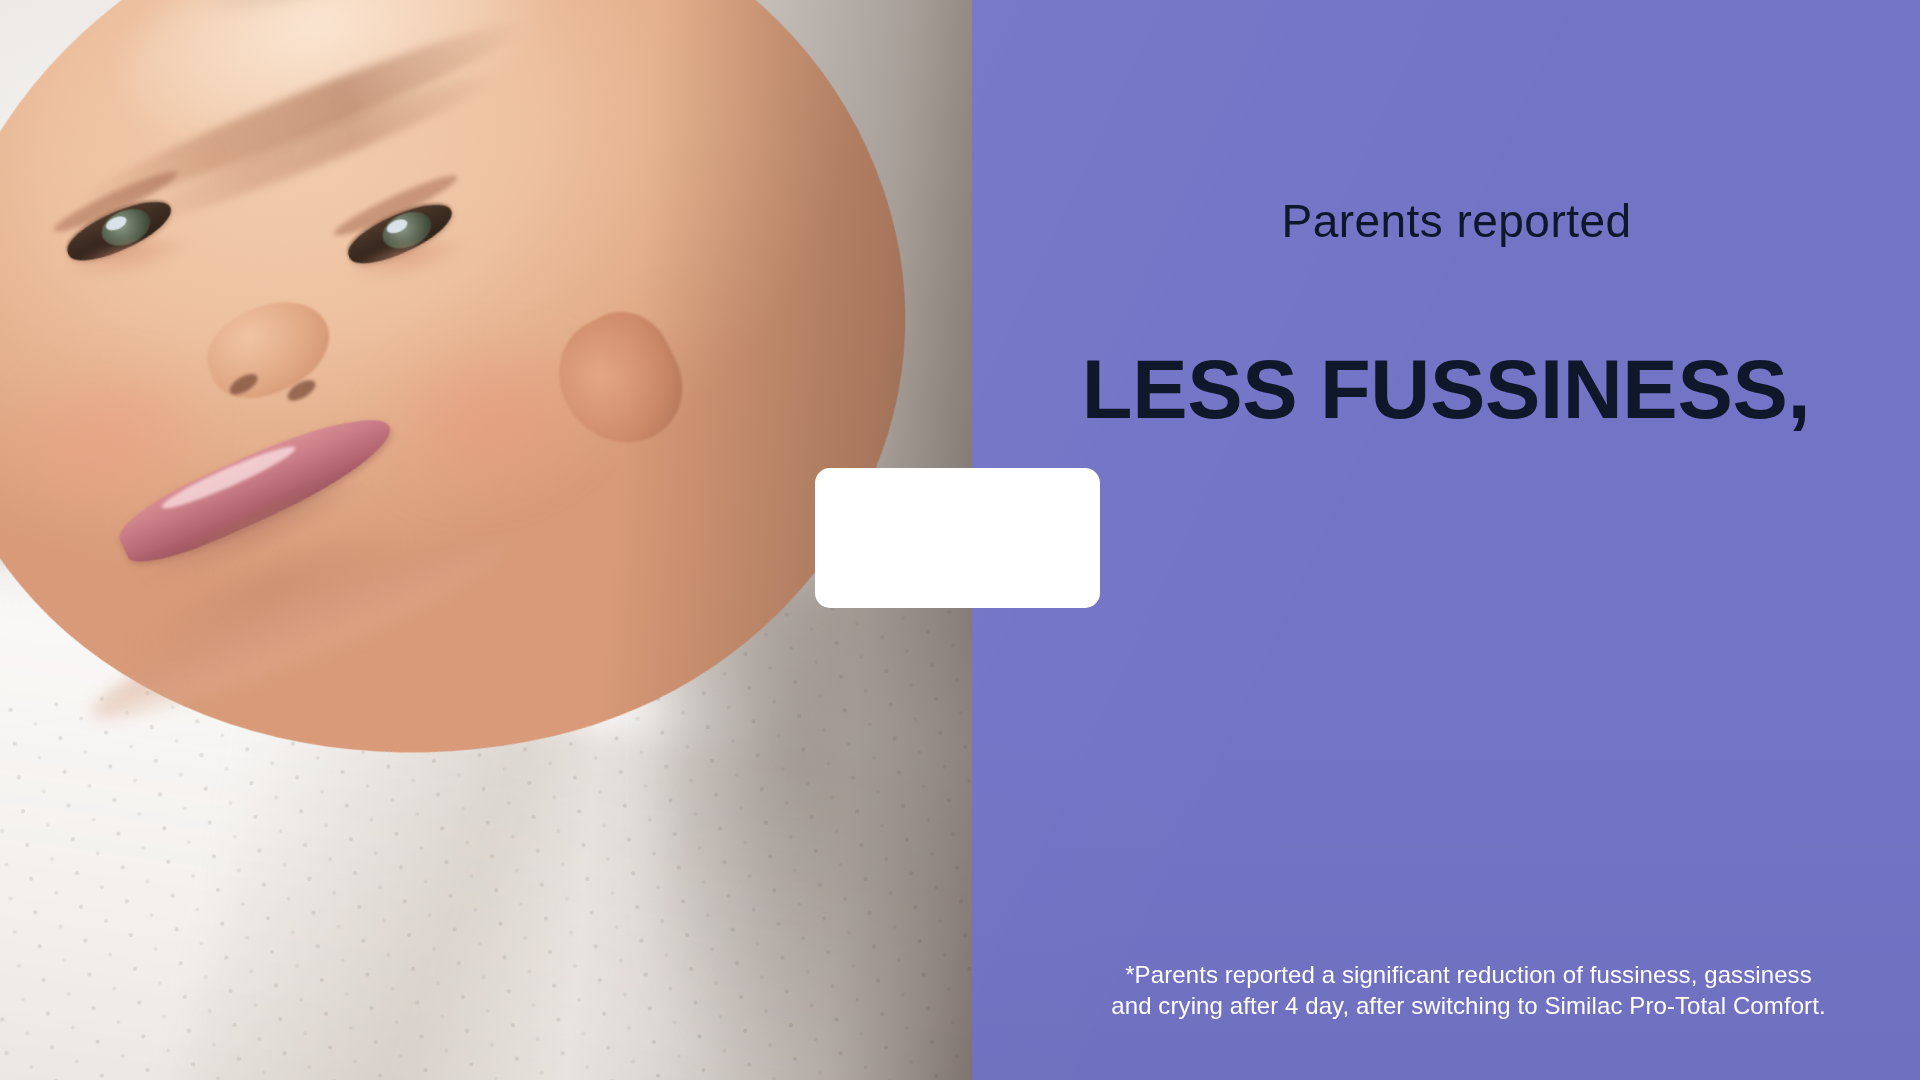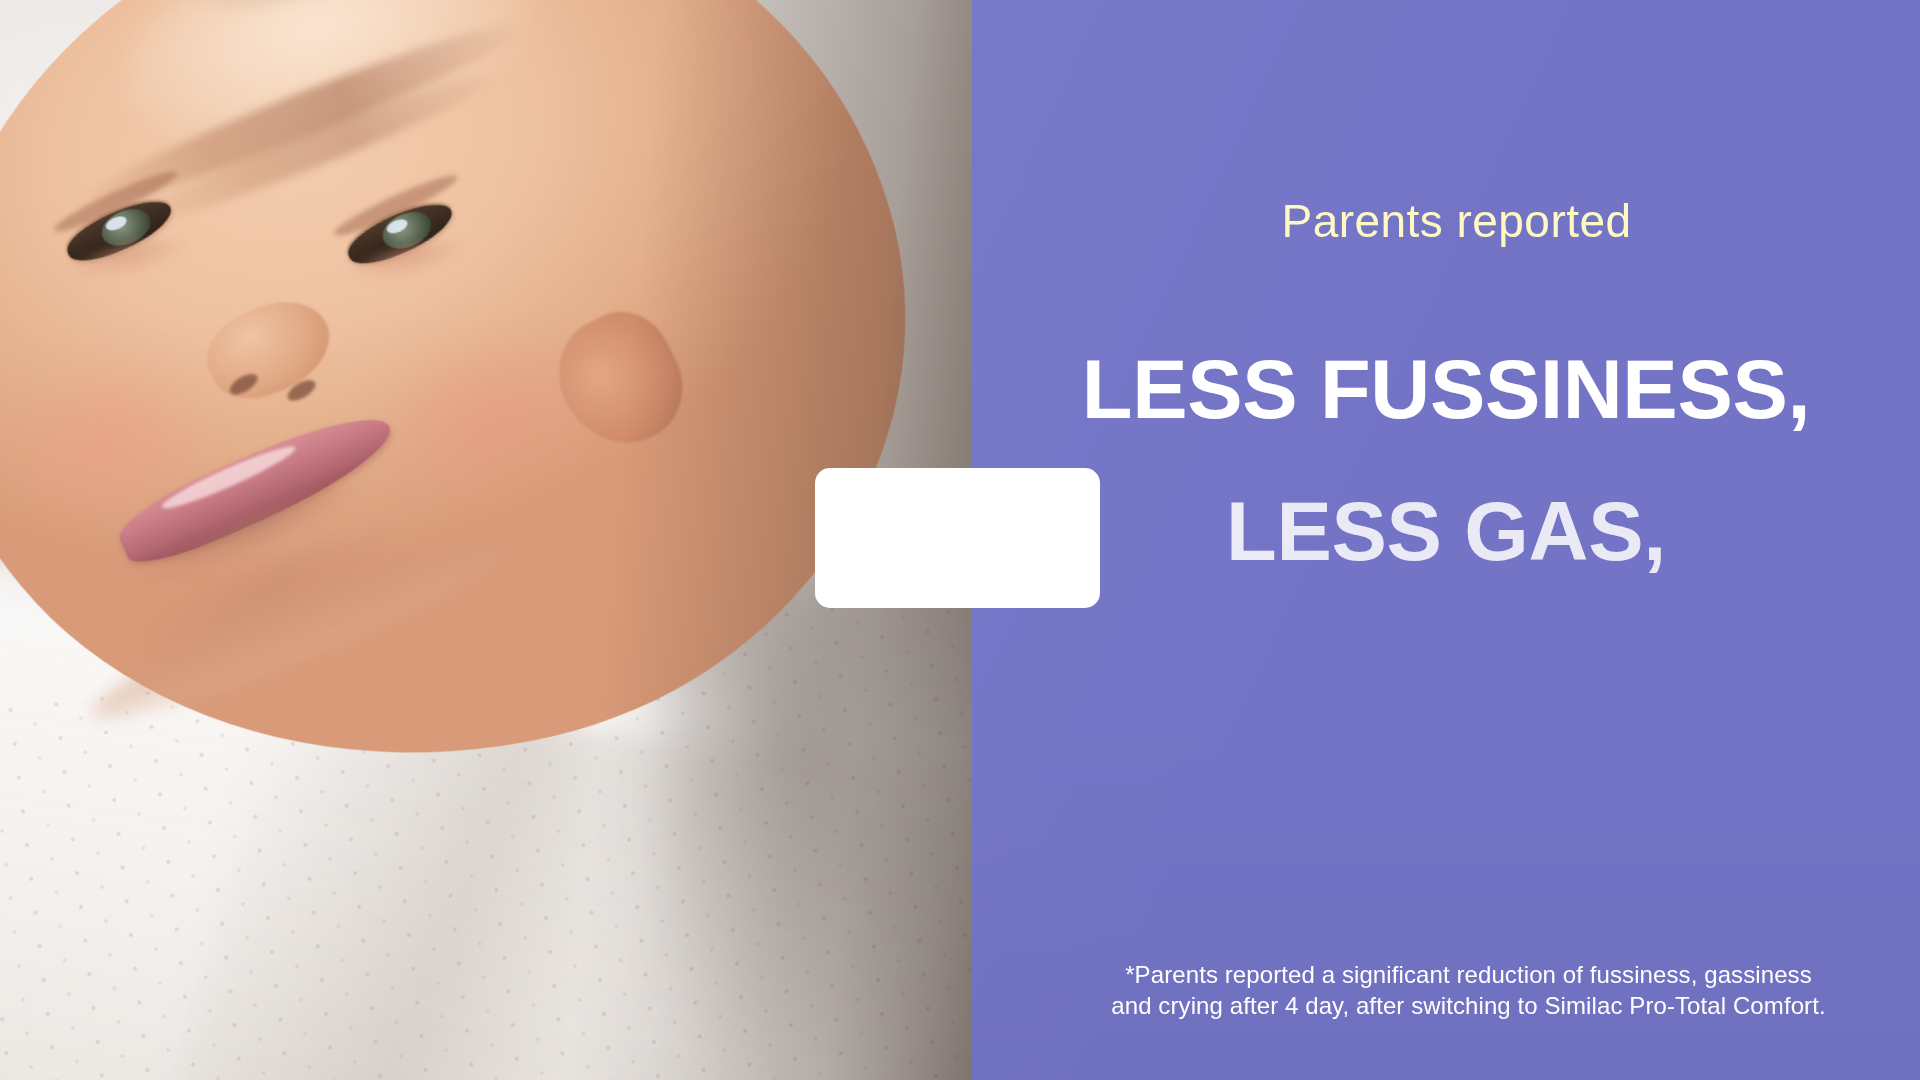--- a/index.html
+++ b/index.html
@@ -247,33 +247,33 @@
     background:linear-gradient(115deg, rgba(255,255,255,.035) 0%, rgba(255,255,255,0) 46%),
                linear-gradient(0deg,  rgba(0,0,0,.035) 0%, rgba(0,0,0,0) 34%);
     pointer-events:none;
   }
 
   .eyebrow {
     position:absolute;
     left:0; right:0;
     top:196px;
     text-align:center;
-    color:#fef9c3;
+    color:#0f172a;
     font-size:46px;
     font-weight:400;
     letter-spacing:.010em;
     line-height:1.1;
     white-space:nowrap;
     margin-left:21px;
   }
 
   .headline {
     position:absolute;
     left:0; right:0;
-    color:#ffffff;
+    color:#0f172a;
     font-weight:800;
     font-size:83px;
     letter-spacing:-.004em;
     line-height:1;
     text-align:center;
     white-space:nowrap;
   }
   .headline.l1 { top:348px; }
   .headline.l2 { top:490px; opacity:.93; color:#f4f3fb; }
 
@@ -350,21 +350,20 @@
     <div class="photo-vignette"></div>
   </div>
 
   <div id="purple-panel" style="background: rgb(115, 116, 198);">
     <div class="panel-tint"></div>
 
     <div class="eyebrow">Parents reported</div>
 
     <div class="headline l1">LESS FUSSINESS,</div>
 
-    <div class="headline l2">LESS GAS,</div>
 
     <div class="footnote">
       <span class="fn-line">*Parents reported a significant reduction of fussiness, gassiness</span>
       <span class="fn-line">and crying after 4 day, after switching to Similac Pro-Total Comfort.</span>
     </div>
   </div>
 
   <div id="white-card" style="background: rgb(255, 255, 255);"></div>
 
 </div>

